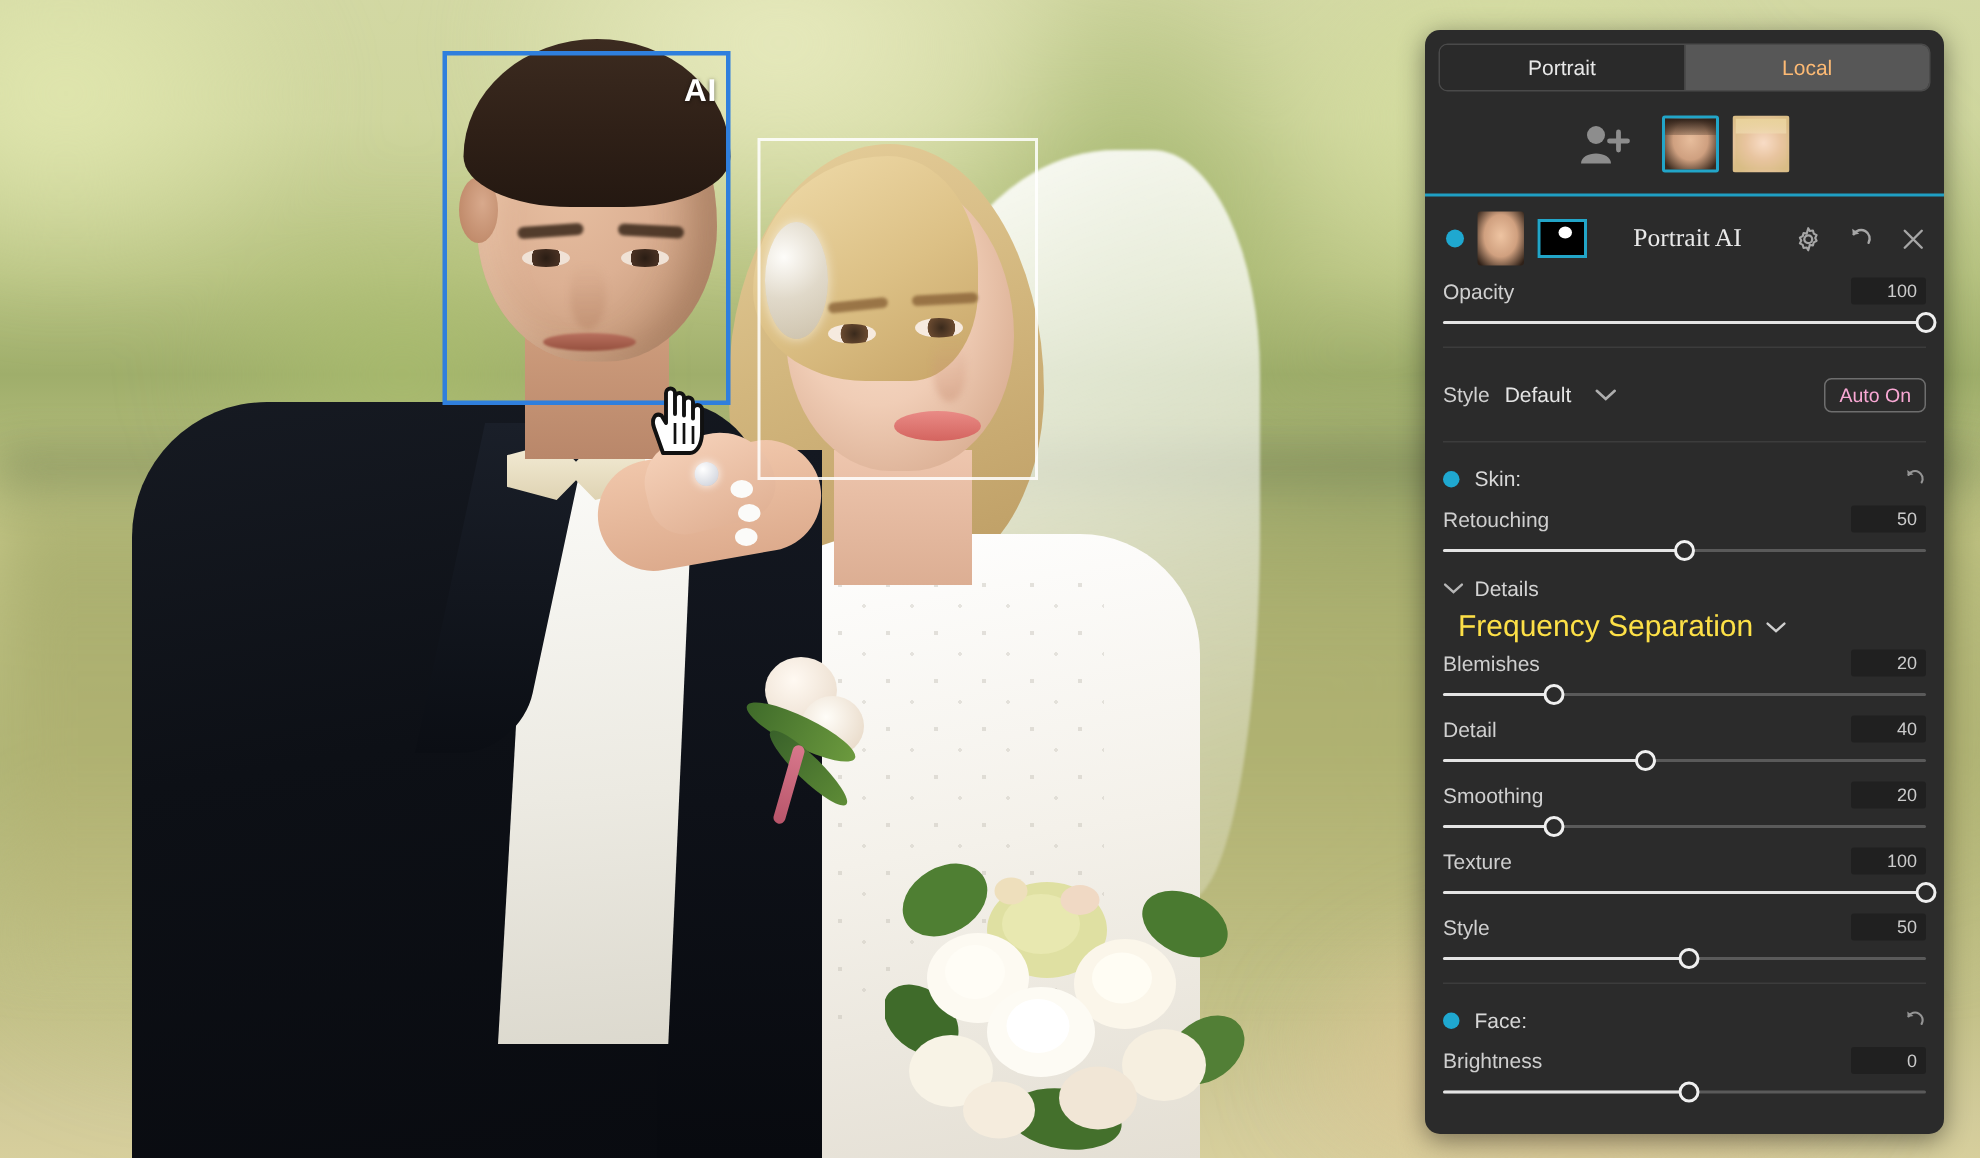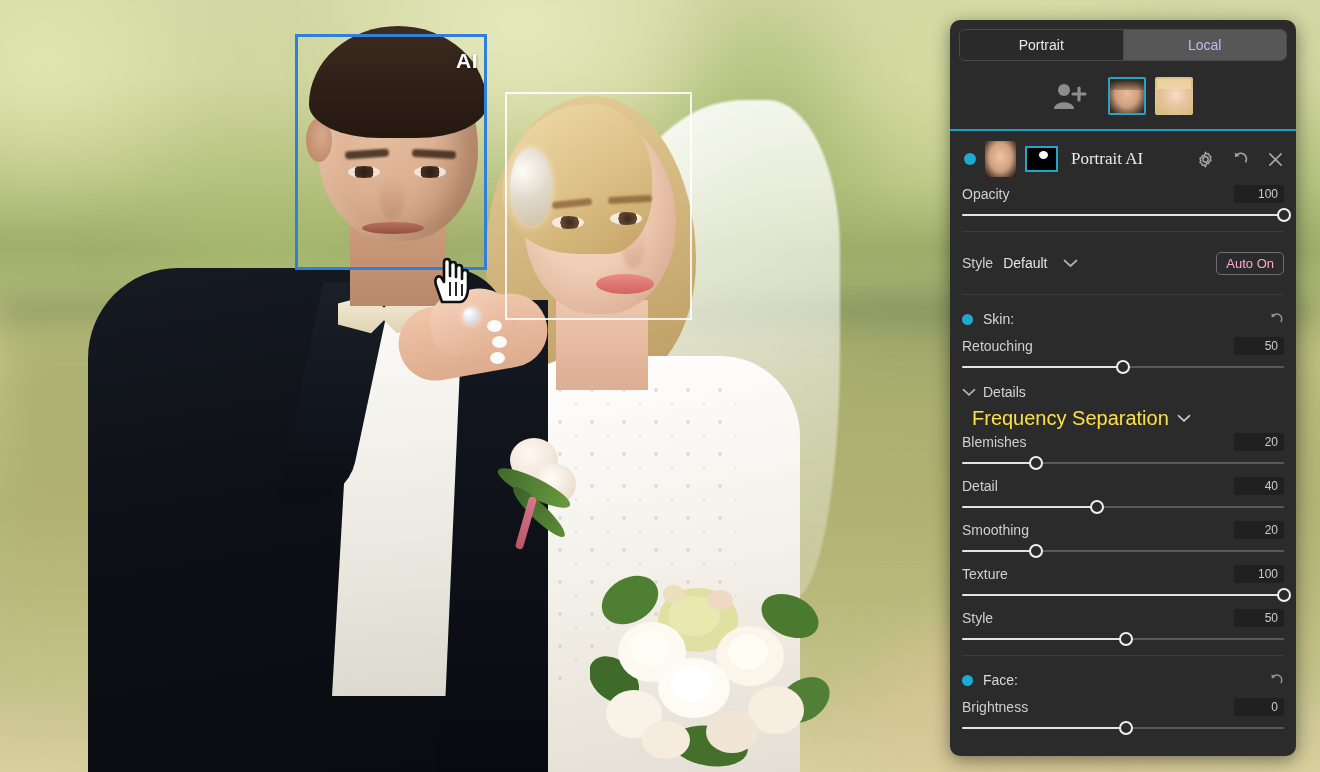--- a/index.html
+++ b/index.html
@@ -199,34 +199,34 @@
   }
 
   
   #cursor-hand{position:absolute;left:428px;top:252px;width:46px;height:52px;}
 
   
   #right-panel{
     position:absolute;left:950px;top:20px;width:346px;height:736px;
     background:#2b2b2b;border-radius:10px;
     box-shadow:0 4px 18px rgba(0,0,0,.45);
-    color:#d7d7d7;font-size:14px;overflow:hidden;
+    color:#d7d7d7;font-size:14px;overflow:hidden;text-align:center;
   }
 
   
   #tab-strip{
     display:flex;margin:9px 9px 0 9px;height:30px;
     border:1px solid #4a4a4a;border-radius:6px;overflow:hidden;
   }
   .tab{
     flex:1;display:flex;align-items:center;justify-content:center;
     font-size:14px;cursor:default;
   }
   .tab.active{background:#2a2a2a;color:#e8e8e8;}
-  .tab.inactive{background:#575757;color:#c4b5fd;border-left:1px solid #4a4a4a;}
+  .tab.inactive{background:#575757;color:#fdba74;border-left:1px solid #4a4a4a;}
 
   
   #face-selector{
     height:58px;margin:6px 0 0 0;display:flex;align-items:center;justify-content:center;gap:9px;
     border-bottom:2px solid #1f9fc4;
     padding-bottom:4px;
   }
   #add-person-icon{width:34px;height:28px;margin-right:12px;}
   .face-thumb{
     width:38px;height:38px;border-radius:2px;box-sizing:border-box;overflow:hidden;position:relative;

